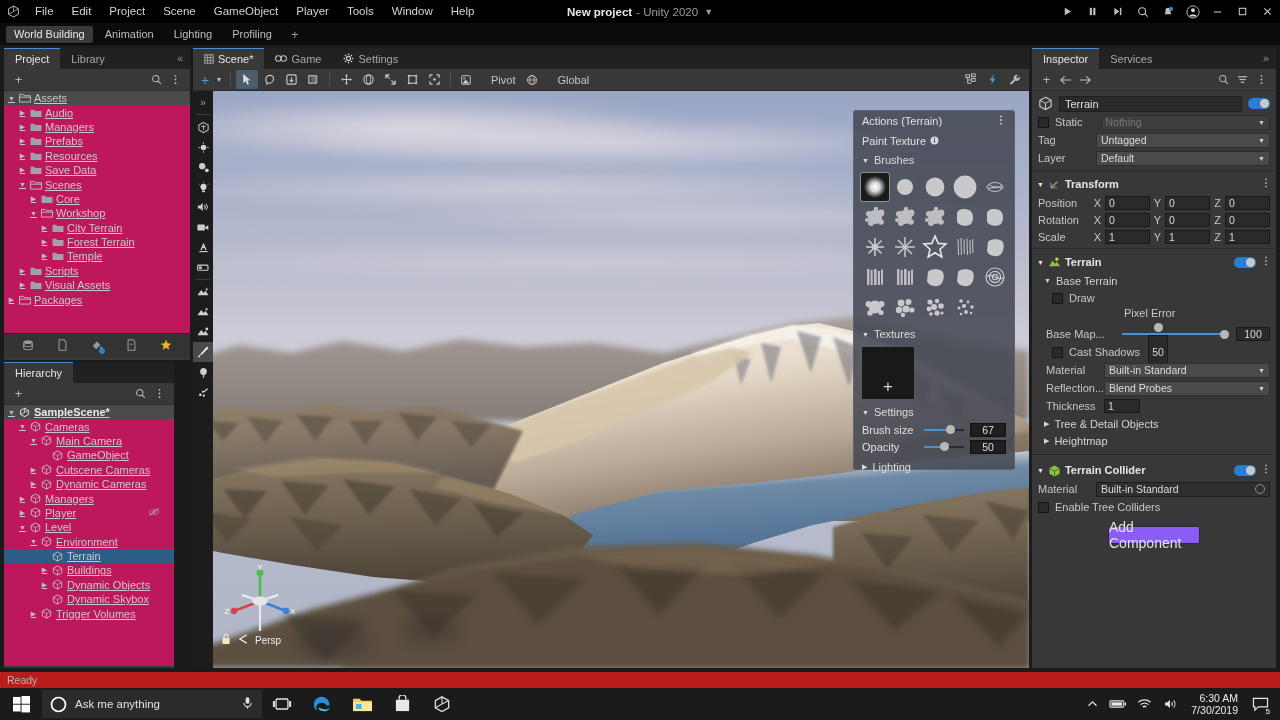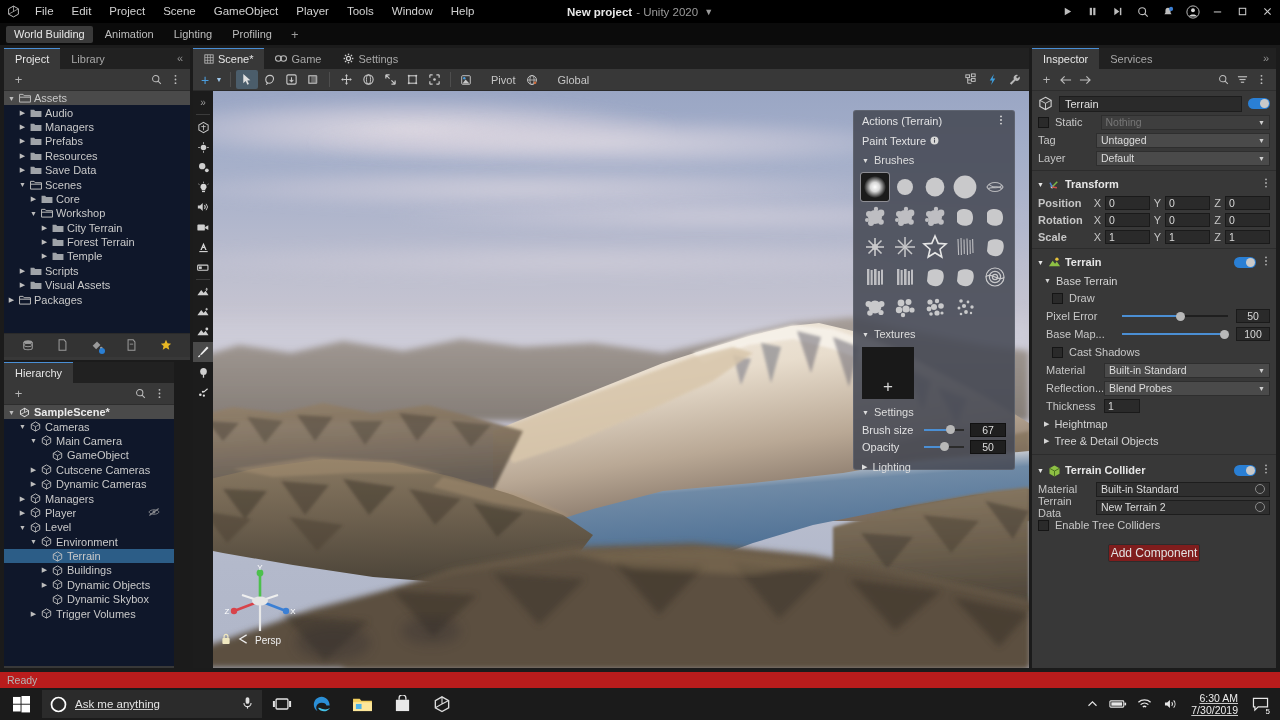--- a/index.html
+++ b/index.html
@@ -59,21 +59,21 @@
   .tabstrip .collapse { margin-left:auto; padding:0 7px; color:#909090; font-size:11px; line-height:21px;}
 
   .toolrow {
     height:22px; background:#383838; display:flex; align-items:center;
     padding:0 5px; border-bottom:1px solid #2d2d2d;
   }
   .toolrow .sp { margin-left:auto; }
   .tbtn { width:19px; height:18px; display:flex; align-items:center; justify-content:center; color:#b4b4b4;}
 
   
-  .treebox { background:#0f172a; overflow:hidden; position:relative;}
+  .treebox { background:#be185d; overflow:hidden; position:relative;text-decoration:underline;}
   .trow { height:14.4px; display:flex; align-items:center; font-size:11px; color:#c9c9c9; white-space:nowrap; }
   .trow.sel { background:#4a4a4a; }
   .trow.selblue { background:#2c5d87; }
   .arrow { width:11px; display:flex; align-items:center; justify-content:center; font-size:7px; color:#bdbdbd; flex:0 0 11px;}
   .arrow.empty { visibility:hidden; }
   .ticon { width:15px; display:flex; align-items:center; justify-content:center; flex:0 0 15px;}
   .tlabel { padding-left:2px; }
   .trow.bold .tlabel{ font-weight:bold; color:#eaeaea;}
   .eyeoff { margin-left:auto; padding-right:14px; opacity:.75;}
 
@@ -158,41 +158,41 @@
   .dropdown {
     flex:1; height:15px; background:#4a4a4a; border:1px solid #2e2e2e; color:#dcdcdc;
     font-size:10.5px; padding:0 4px; display:flex; align-items:center; position:relative;
   }
   .dropdown.dis { background:#3e3e3e; color:#777; }
   .dropdown .cv { margin-left:auto; font-size:7px; color:#cfcfcf;}
   .sechdr { display:flex; align-items:center; height:20px; padding:0 5px; gap:4px; font-size:11px; font-weight:bold; color:#e6e6e6;}
   .sechdr .dots3 { margin-left:auto; color:#b4b4b4; }
   .divider { height:1px; background:#2c2c2c; margin:3px 0;}
   .vecrow { display:flex; align-items:center; height:17px; padding:0 6px; font-size:11px; gap:3px;}
-  .vecrow .lbl { width:52px; color:#c6c6c6;font-weight:bold;}
+  .vecrow .lbl { width:52px; color:#c6c6c6;}
   .ax { color:#c6c6c6; width:9px; text-align:center;}
   .field { flex:1; height:14px; background:#2a2a2a; border:1px solid #1a1a1a; color:#d8d8d8;
            font-size:10.5px; padding:0 3px; display:flex; align-items:center;}
   .subfold { display:flex; align-items:center; height:17px; padding:0 5px 0 12px; gap:5px; font-size:11px; color:#d4d4d4;}
   .objfield { flex:1; height:15px; background:#2f2f2f; border:1px solid #1d1d1d; color:#dcdcdc;
               font-size:10.5px; padding:0 4px; display:flex; align-items:center;}
   .objfield .pick { margin-left:auto; width:10px; height:10px; border-radius:50%; border:1px solid #8a8a8a;}
   .addcomp {
-    margin:10px auto 12px auto; width:92px; height:18px; background:#7f1d1d; border:1px solid #2c2c2c;
-    border-radius:2px; display:flex; align-items:center; justify-content:center; font-size:12px; color:#e2e2e2;
+    margin:10px auto 12px auto; width:92px; height:18px; background:#8b5cf6; border:1px solid #2c2c2c;
+    border-radius:2px; display:flex; align-items:center; justify-content:center; font-size:14px; color:#e2e2e2;
   }
 
   
   .statusbar {
     position:absolute; left:0; top:672px; width:1280px; height:16px; background:#b91c1c;
     display:flex; align-items:center; padding-left:7px; font-size:10.5px; color:#b5b5b5;
   }
 
   
-  .taskbar { position:absolute; left:0; top:688px; width:1280px; height:32px; background:#1b1b1b; display:flex; align-items:center;text-decoration:underline;}
+  .taskbar { position:absolute; left:0; top:688px; width:1280px; height:32px; background:#1b1b1b; display:flex; align-items:center;}
   .startbtn { width:42px; height:32px; display:flex; align-items:center; justify-content:center;}
   .searchbox {
     width:220px; height:28px; background:#2b2b2b; display:flex; align-items:center; gap:8px; padding:0 8px;
     font-size:11.5px; color:#e4e4e4;
   }
   .searchbox .mic { margin-left:auto; }
   .tbicon { width:40px; height:32px; display:flex; align-items:center; justify-content:center;}
   .tray { margin-left:auto; display:flex; align-items:center; gap:0; padding-right:6px;}
   .tray .ti { width:26px; height:32px; display:flex; align-items:center; justify-content:center; color:#e8e8e8;}
   .clock { display:flex; flex-direction:column; align-items:flex-end; justify-content:center;
@@ -1537,21 +1537,21 @@
         </span>
       </div>
       <div class="subfold">
         <span style="font-size:7px;">▼</span>
         <span>Base Terrain</span>
       </div>
       <div class="irow" style="padding-left:20px;">
         <span class="chk"></span>
         <span>Draw</span>
       </div>
-      <div class="irow" style="padding-left:14px;gap:8px;">
+      <div class="irow" style="padding-left:14px;gap:8px;flex-direction:column;">
         <span style="width:68px;">Pixel Error</span>
         <span class="slider">
           <span class="track" style="background:#1f1f1f;"></span>
             <span class="fill" style="width:55%"></span>
           <span class="knob" style="left:calc(55% - 4.5px)"></span>
         </span>
         <span class="field" style="flex:0 0 34px;justify-content:center;">50</span>
       </div>
       <div class="irow" style="padding-left:14px;gap:8px;">
         <span style="width:68px;">Base Map...</span>
@@ -1579,25 +1579,25 @@
           <span>Blend Probes</span>
           <span class="cv">▼</span>
         </span>
       </div>
       <div class="irow" style="padding-left:14px;">
         <span class="lbl">Thickness</span>
         <span class="field" style="flex:0 0 36px;">1</span>
       </div>
       <div class="subfold">
         <span style="font-size:7px;">▶</span>
-        <span>Heightmap</span>
+        <span>Tree &amp; Detail Objects</span>
       </div>
       <div class="subfold">
         <span style="font-size:7px;">▶</span>
-        <span>Tree &amp; Detail Objects</span>
+        <span>Heightmap</span>
       </div>
       <div class="divider" style="margin:5px 0;"></div>
 
       <div class="sechdr">
         <span style="font-size:7px;font-weight:normal;">▼</span>
         <span style="display:flex;">
           <svg width="13" height="13" viewBox="0 0 14 14">
               <path d="M7 1.6 L12.4 4.6 L12.4 10.4 L7 13.4 L1.6 10.4 L1.6 4.6 Z" fill="#8ec044"></path>
               <path d="M1.6 4.6 L7 7.6 L12.4 4.6 M7 7.6 L7 13.4" fill="none" stroke="#3d6419" stroke-width=".9"></path>
             </svg>
@@ -1612,27 +1612,20 @@
                 <circle cx="5" cy="1.4" r=".9" fill="#b4b4b4"></circle>
                 <circle cx="5" cy="5" r=".9" fill="#b4b4b4"></circle>
                 <circle cx="5" cy="8.6" r=".9" fill="#b4b4b4"></circle>
               </svg></span>
         </span>
       </div>
       <div class="irow">
         <span class="lbl">Material</span>
         <span class="objfield">
           <span>Built-in Standard</span>
-          <span class="pick"></span>
-        </span>
-      </div>
-      <div class="irow">
-        <span class="lbl">Terrain Data</span>
-        <span class="objfield">
-          <span>New Terrain 2</span>
           <span class="pick"></span>
         </span>
       </div>
       <div class="irow">
         <span class="chk"></span>
         <span style="width:auto;">Enable Tree Colliders</span>
       </div>
 
       <div class="addcomp">Add Component</div>
     </div>

